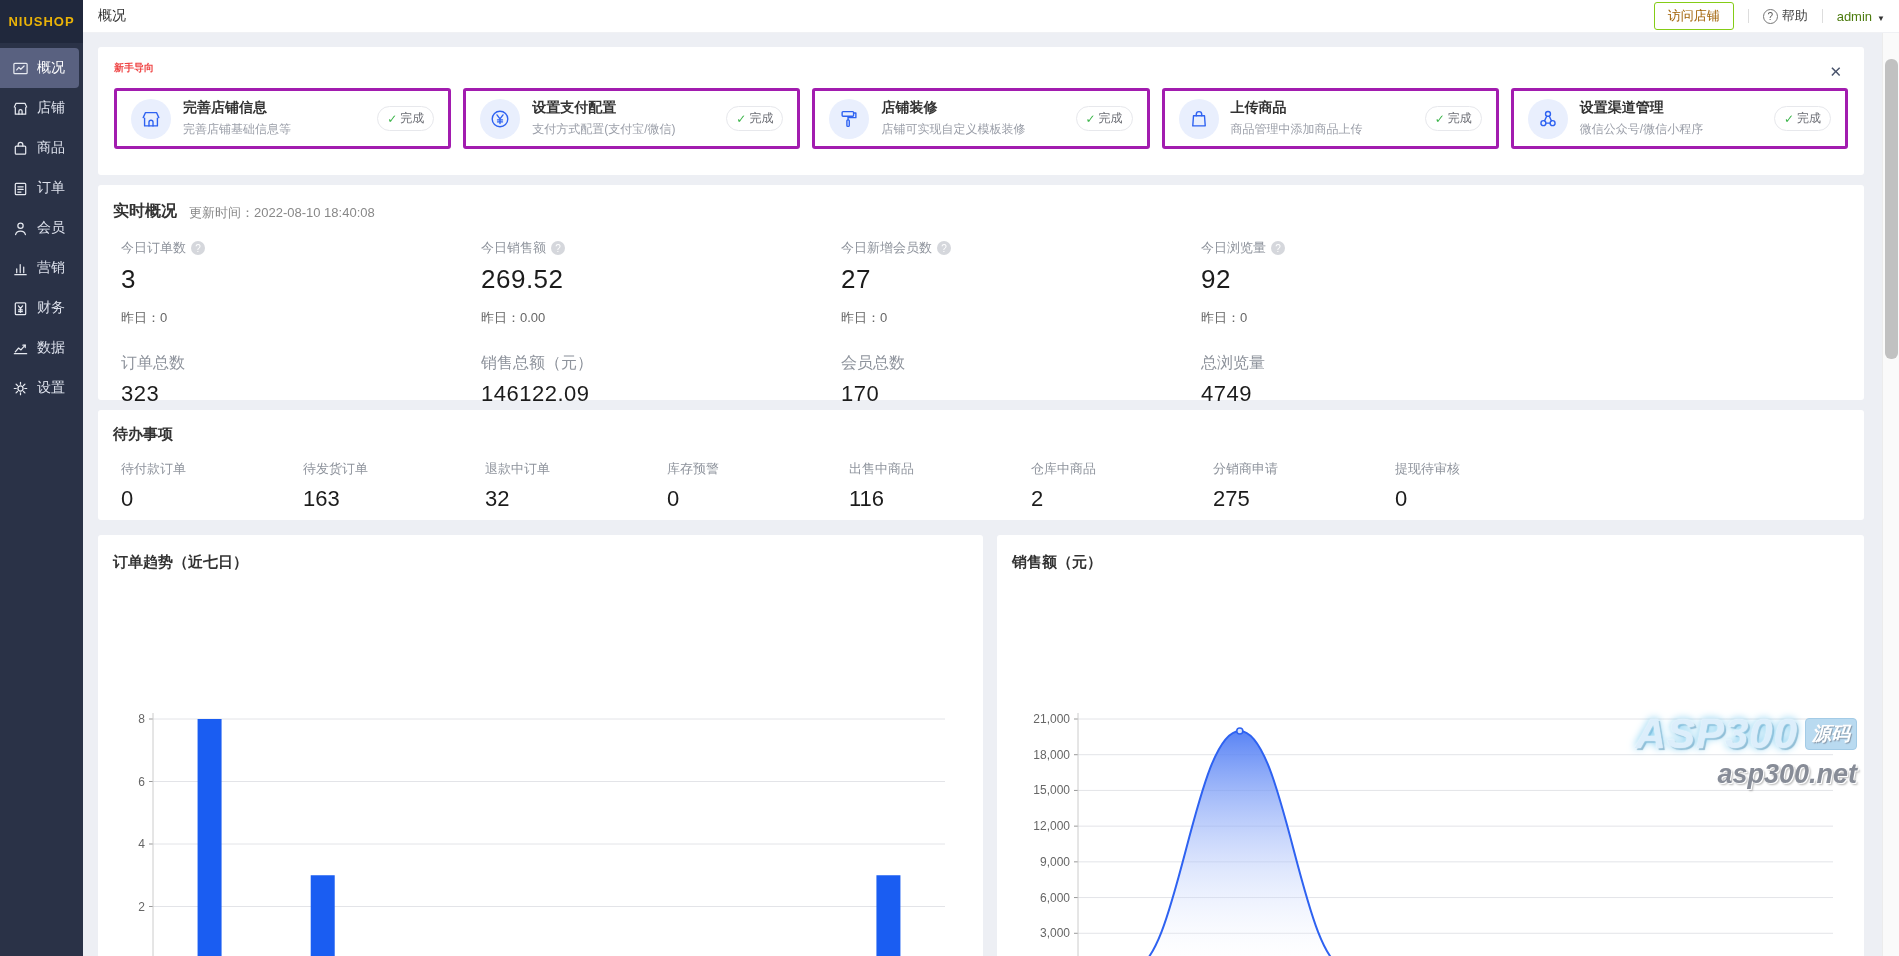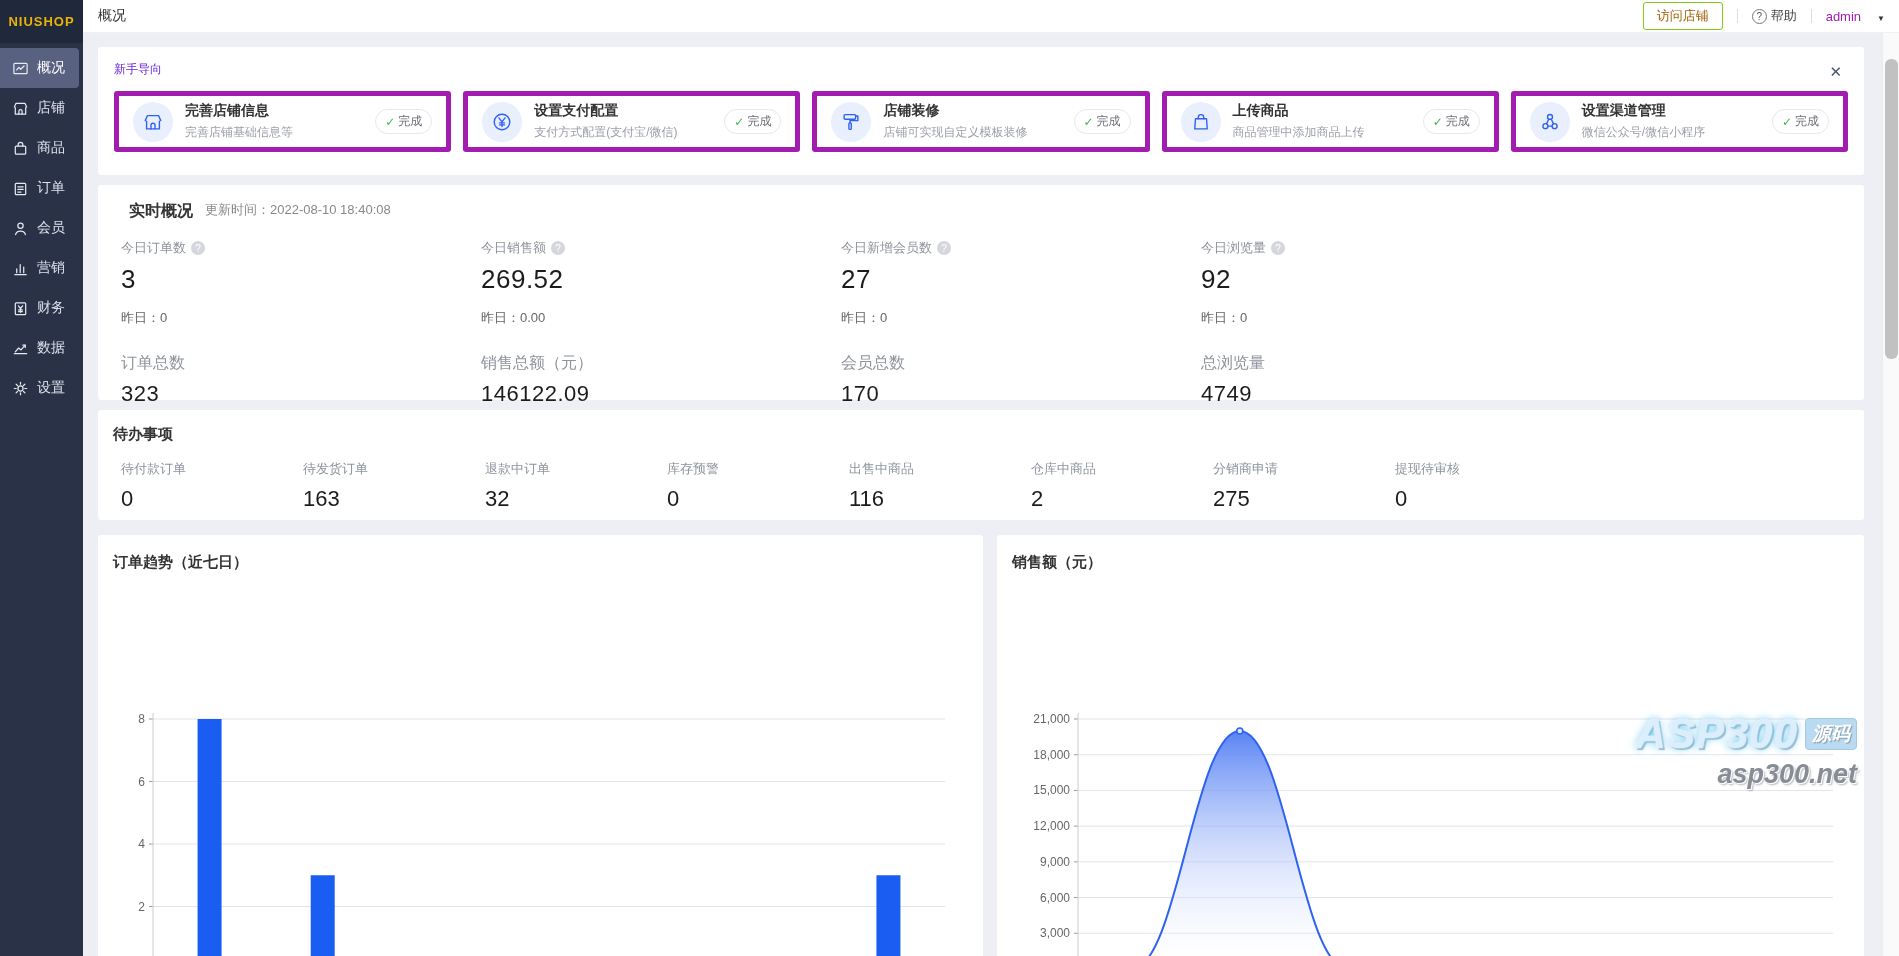--- a/index.html
+++ b/index.html
@@ -25,47 +25,47 @@
             border-bottom:1px solid #f0f1f4; }
   .crumb { font-size:14px; color:#333; }
   .topbar-right { margin-left:auto; display:flex; align-items:center; gap:14px; }
   .visit-btn { background:#fff; border:1px solid #84cc16; color:#a16207; font-size:13px;
                padding:4px 13px; border-radius:3px; cursor:pointer; font-family:inherit; }
   .tb-divider { width:1px; height:14px; background:#ddd; }
   .help { display:flex; align-items:center; gap:4px; font-size:13px; color:#444; cursor:pointer; }
   .q-ring { width:15px; height:15px; border:1px solid #777; border-radius:50%; font-size:10px;
             display:inline-flex; align-items:center; justify-content:center; color:#555; }
   .q-ring::before { content:"?"; }
-  .user { display:flex; align-items:center; gap:16px; font-size:13px; color:#a21caf; cursor:pointer; }
+  .user { display:flex; align-items:center; gap:5px; font-size:13px; color:#4d7c0f; cursor:pointer; }
   .caret::before { content:"▼"; font-size:8px; color:#333; }
   
   .content { position:absolute; left:98px; top:47px; width:1766px; }
   .panel { background:#fff; border-radius:3px; }
   
   .guide-panel { height:128px; padding:14px 16px 0 16px; margin-bottom:10px; position:relative; }
-  .guide-title { font-size:12px; font-weight:normal; color:#6d28d9; }
+  .guide-title { font-size:10px; font-weight:bold; color:#ef4444; }
   .guide-close { position:absolute; right:22px; top:16px; font-size:15px; color:#49536b; cursor:pointer; }
   .guide-close::before { content:"✕"; }
   .cards { display:flex; gap:12px; margin-top:13px; }
-  .card { flex:1; height:61px; border:5px solid #a21caf; border-radius:3px; display:flex;
+  .card { flex:1; height:61px; border:3px solid #a21caf; border-radius:3px; display:flex;
           align-items:center; padding:0 14px 0 14px; cursor:pointer; background:#fff; }
   .card-icon { width:40px; height:40px; border-radius:50%; background:#e9effd; flex:none;
                display:flex; align-items:center; justify-content:center; }
   .card-icon svg { width:22px; height:22px; stroke:#2e62f1; fill:none; stroke-width:1.5;
                    stroke-linecap:round; stroke-linejoin:round; }
   .card-txt { margin-left:12px; min-width:0; }
   .card-title { font-size:14px; font-weight:bold; color:#333; margin-bottom:4px; white-space:nowrap; }
   .card-sub { font-size:12px; color:#9a9ea8; white-space:nowrap; }
   .badge { margin-left:auto; border:1px solid #e7e8ec; border-radius:13px; padding:3px 9px;
            font-size:12px; color:#6d6f76; display:flex; align-items:center; gap:3px; background:#fff; flex:none;}
   .badge-check { color:#3cb54a; font-weight:bold; font-size:12px; }
   .badge-check::before { content:"✓"; }
   
   .realtime-panel { height:215px; padding:16px 20px 0 15px; margin-bottom:10px; }
-  .rt-head { display:flex; align-items:flex-start; gap:12px;margin-left:16px; }
+  .rt-head { display:flex; align-items:flex-end; gap:12px; }
   .rt-title { font-size:16px; font-weight:bold; color:#333; }
   .rt-update { font-size:13px; color:#888; }
   .stat-row { display:flex; margin-top:17px; padding-left:8px; }
   .stat-col { width:360px; flex:none; }
   .stat-label { font-size:13px; color:#8e939c; display:flex; align-items:center; gap:5px; }
   .q-icon { width:14px; height:14px; border-radius:50%; background:#d5d7dc; color:#fff; font-size:10px;
             display:inline-flex; align-items:center; justify-content:center; }
   .q-icon::before { content:"?"; }
   .stat-value { font-size:26px; color:#1c1c1c; margin-top:7px; letter-spacing:0.5px; }
   .stat-yday { font-size:13px; color:#666; margin-top:14px; }

